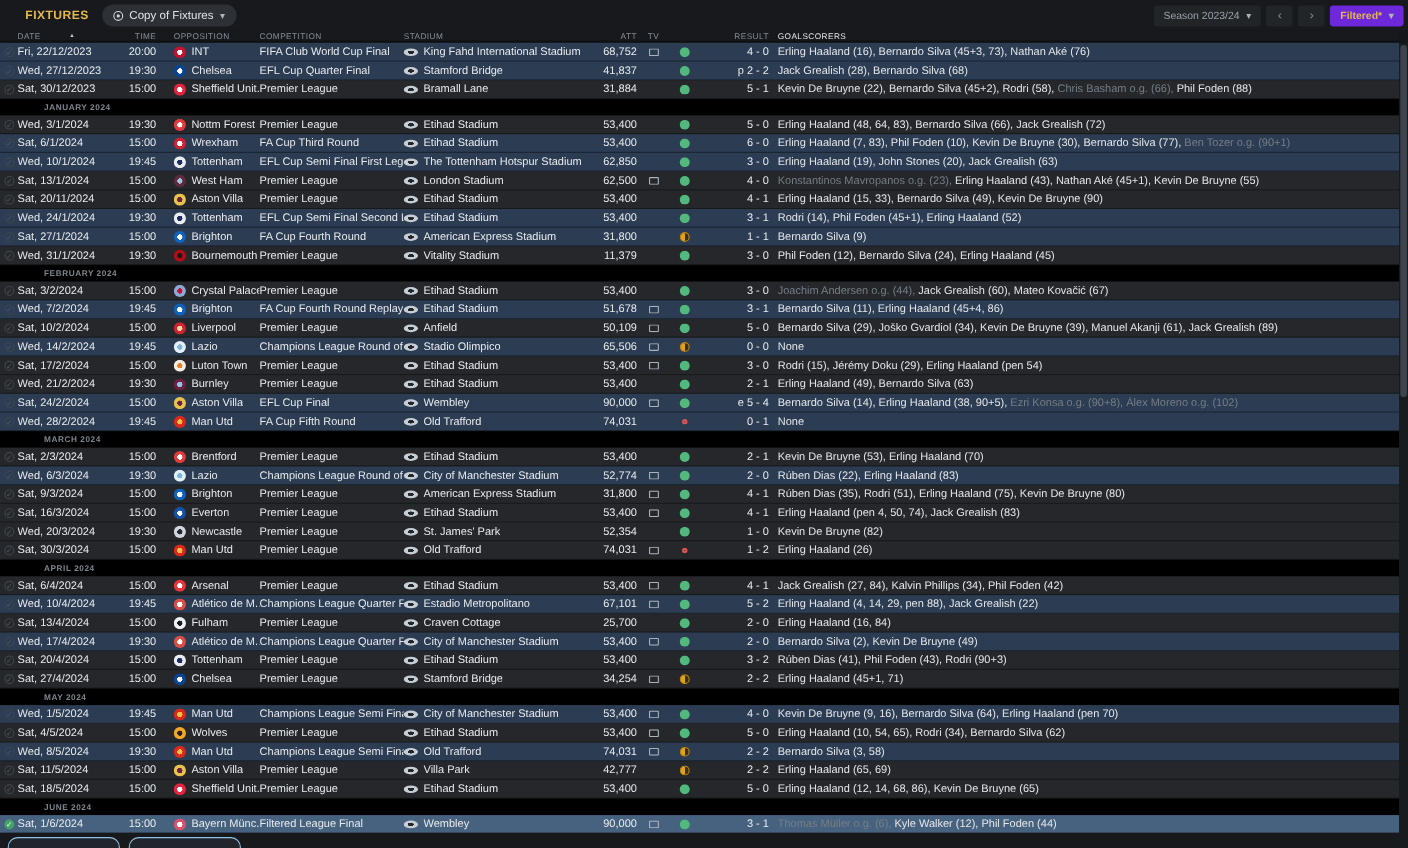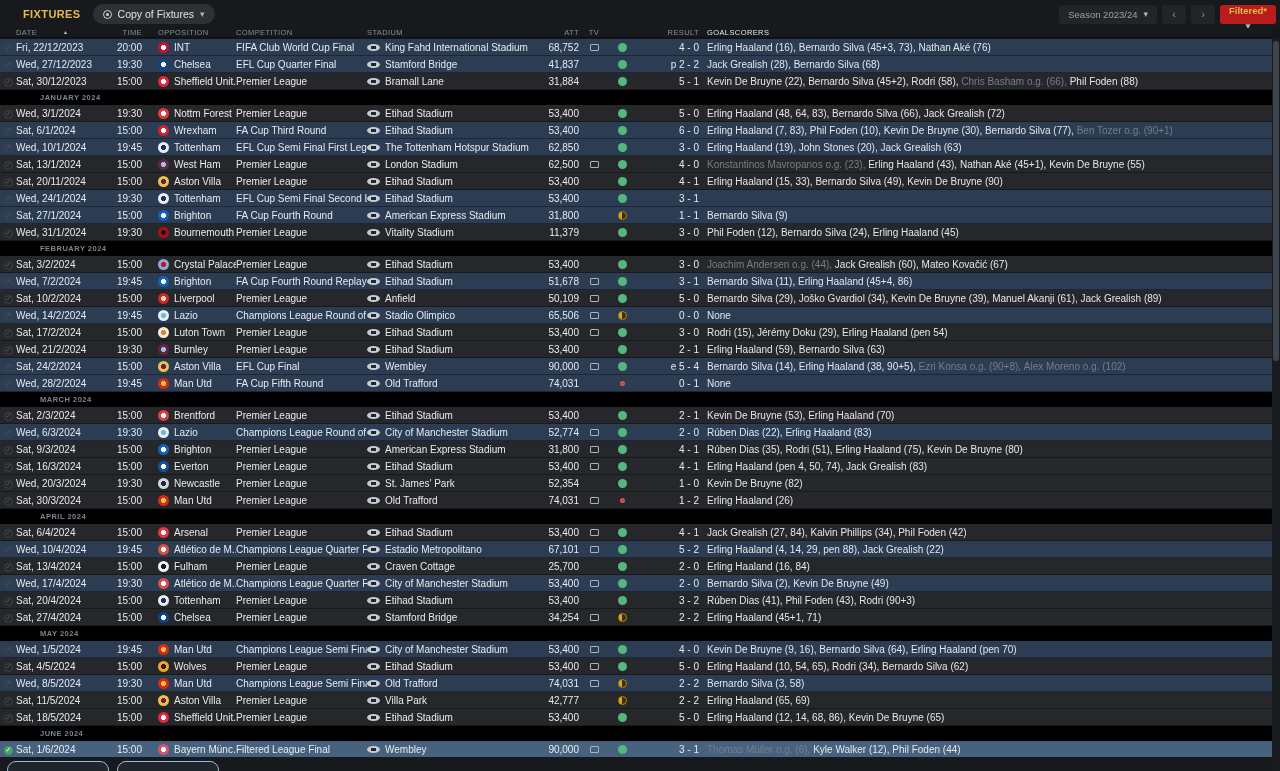--- a/index.html
+++ b/index.html
@@ -13,21 +13,21 @@
   .fixtures-title{color:#e5b94c;font-size:11px;font-weight:bold;letter-spacing:.4px;}
   .pill{display:flex;align-items:center;gap:6px;background:#2d3135;border-radius:12px;
         height:20px;padding:0 10px;margin-left:12px;font-size:10.5px;color:#dfe3e7;cursor:pointer;}
   .eye{width:9px;height:9px;border-radius:50%;border:1px solid #cfd5da;position:relative;display:inline-block;}
   .eye::after{content:'';position:absolute;inset:2px;border-radius:50%;background:#cfd5da;}
   .chev{font-size:9px;color:#aab2ba;line-height:1;}
   #topbar .right{margin-left:auto;display:flex;align-items:center;gap:5px;}
   .tbtn{display:flex;align-items:center;gap:6px;background:#222528;border-radius:3px;height:19px;
         padding:0 9px;font-size:9.5px;color:#99a1a9;cursor:pointer;}
   .navbtn{width:24px;justify-content:center;padding:0;color:#8b939b;font-size:11px;}
-  .filtered{background:#b91c1c;color:#e5b94c;font-weight:bold;flex-direction:column;}
+  .filtered{background:#6d28d9;color:#e5b94c;font-weight:bold;}
   .filtered .chev{color:#aab2ba;}
 
   
   #colhdr{position:absolute;left:0;top:28px;width:1272px;height:10px;background:#17191d;
           display:flex;align-items:center;font-size:7.5px;letter-spacing:.4px;color:#878f97;
           border-bottom:1px solid #0d0f11;}
   .cell{display:inline-block;white-space:nowrap;overflow:hidden;}
   .c-check{width:16px;padding-left:4px;flex:none;}
   .c-date{width:86px;flex:none;}
   .c-time{width:40px;text-align:right;flex:none;}
@@ -299,20 +299,21 @@
         <span class="cell c-stad">
           <span class="stad"></span>
           <span class="sname">Etihad Stadium</span>
         </span>
         <span class="cell c-att">53,400</span>
         <span class="cell c-tv"></span>
         <span class="cell c-dot">
           <span class="dot win"></span>
         </span>
         <span class="cell c-res">3 - 1</span>
+        <span class="cell c-scorers"><span>Rodri (14), </span><span>Phil Foden (45+1), </span><span>Erling Haaland (52)</span></span>
       </div>
       <div class="row cup">
         <span class="cell c-check"><span class="chk">✓</span></span>
         <span class="cell c-date">Sat, 27/1/2024</span>
         <span class="cell c-time">15:00</span>
         <span class="cell c-oppo">
           <span class="badge" style="background: radial-gradient(circle, rgb(255, 255, 255) 0px, rgb(255, 255, 255) 30%, rgb(15, 99, 189) 32%);"></span>
           <span class="tname">Brighton</span>
         </span>
         <span class="cell c-comp">FA Cup Fourth Round</span>
@@ -475,21 +476,21 @@
         <span class="cell c-stad">
           <span class="stad"></span>
           <span class="sname">Etihad Stadium</span>
         </span>
         <span class="cell c-att">53,400</span>
         <span class="cell c-tv"></span>
         <span class="cell c-dot">
           <span class="dot win"></span>
         </span>
         <span class="cell c-res">2 - 1</span>
-        <span class="cell c-scorers"><span>Erling Haaland (59), </span><span>Bernardo Silva (63)</span></span>
+        <span class="cell c-scorers"><span>Erling Haaland (49), </span><span>Bernardo Silva (63)</span></span>
       </div>
       <div class="row cup">
         <span class="cell c-check"><span class="chk">✓</span></span>
         <span class="cell c-date">Sat, 24/2/2024</span>
         <span class="cell c-time">15:00</span>
         <span class="cell c-oppo">
           <span class="badge" style="background: radial-gradient(circle, rgb(106, 32, 64) 0px, rgb(106, 32, 64) 30%, rgb(231, 195, 77) 32%);"></span>
           <span class="tname">Aston Villa</span>
         </span>
         <span class="cell c-comp">EFL Cup Final</span>

